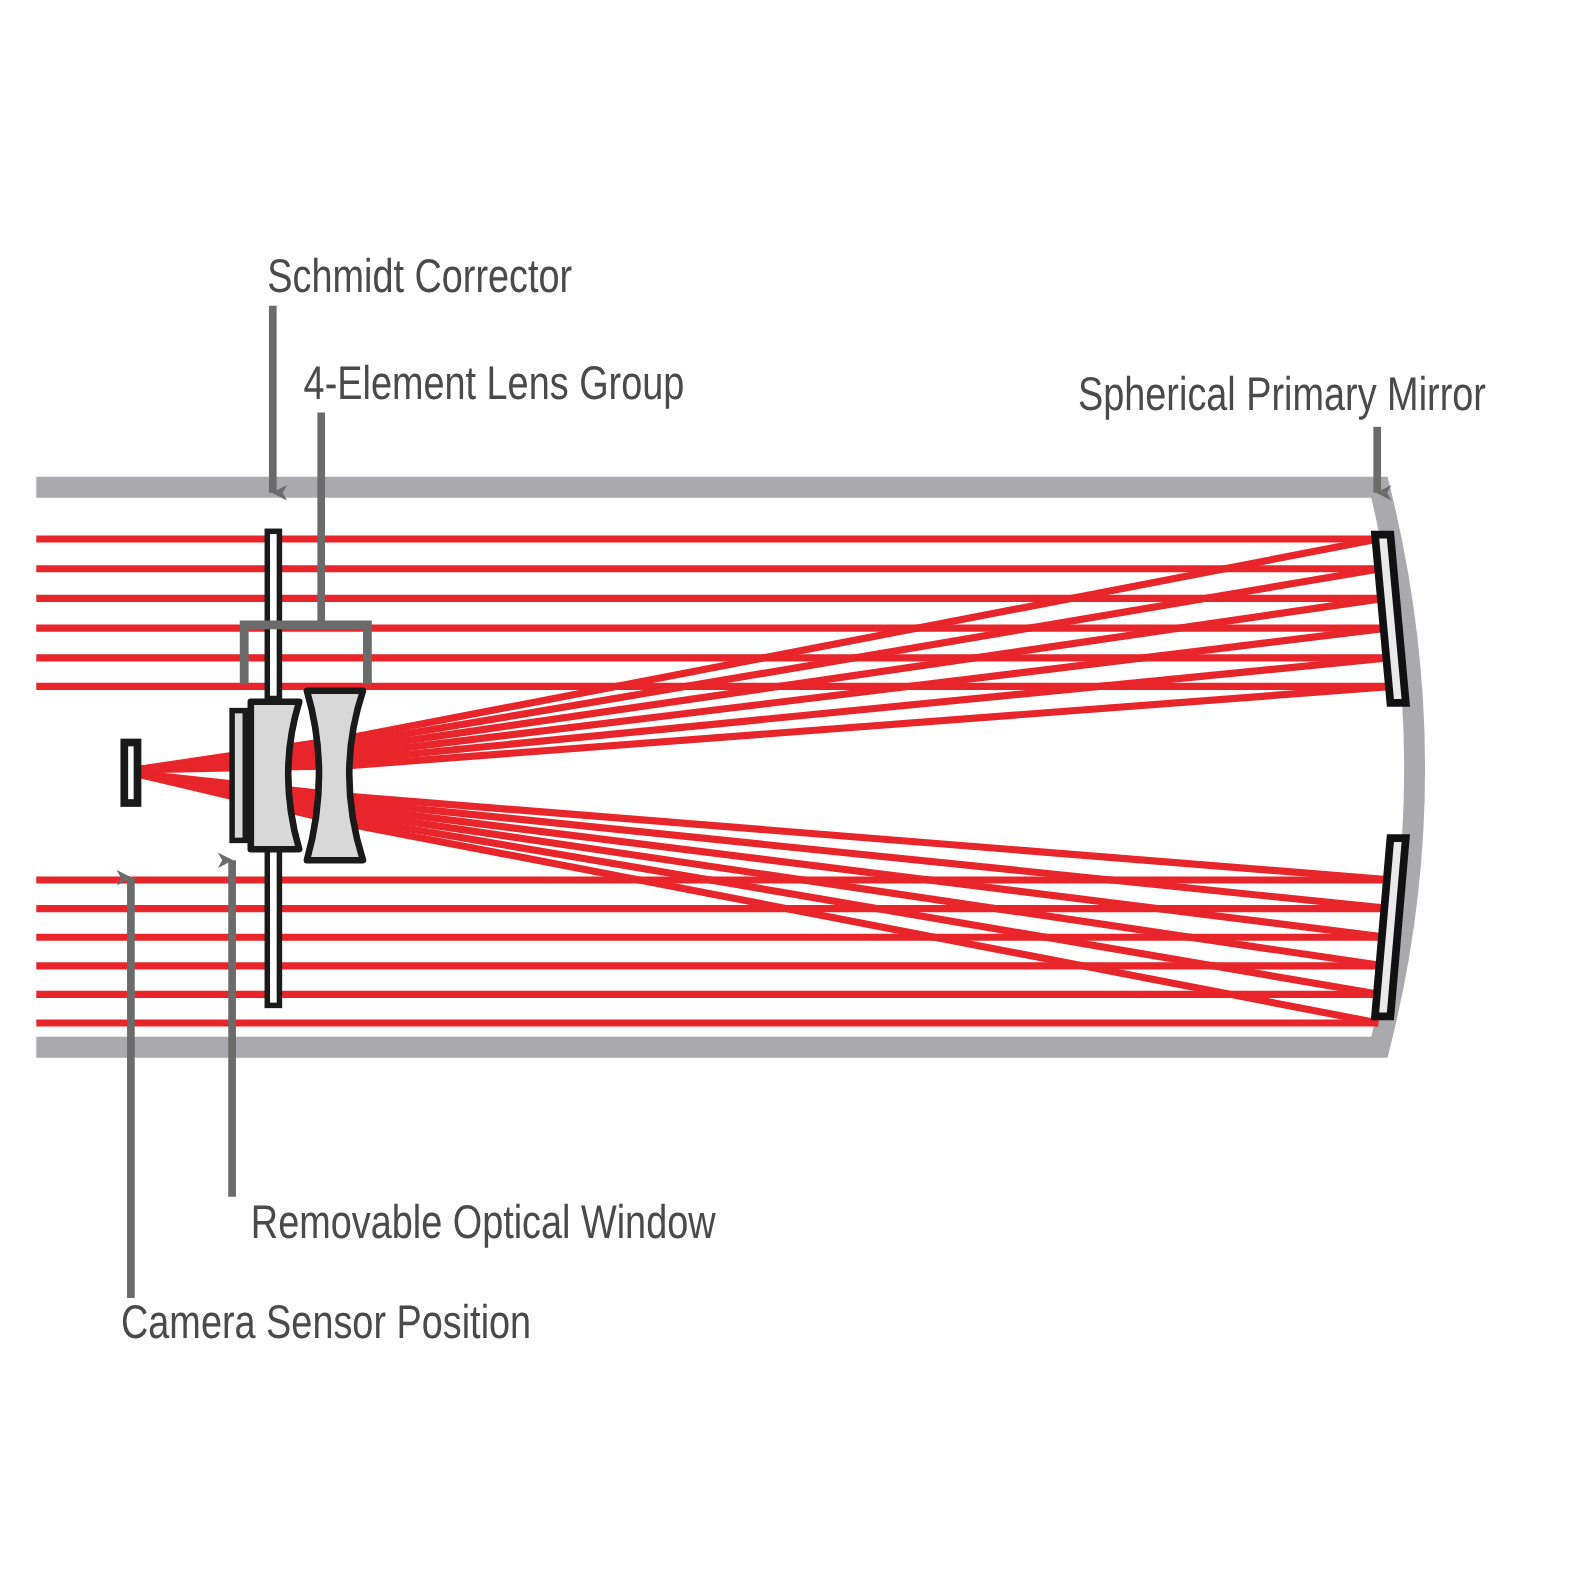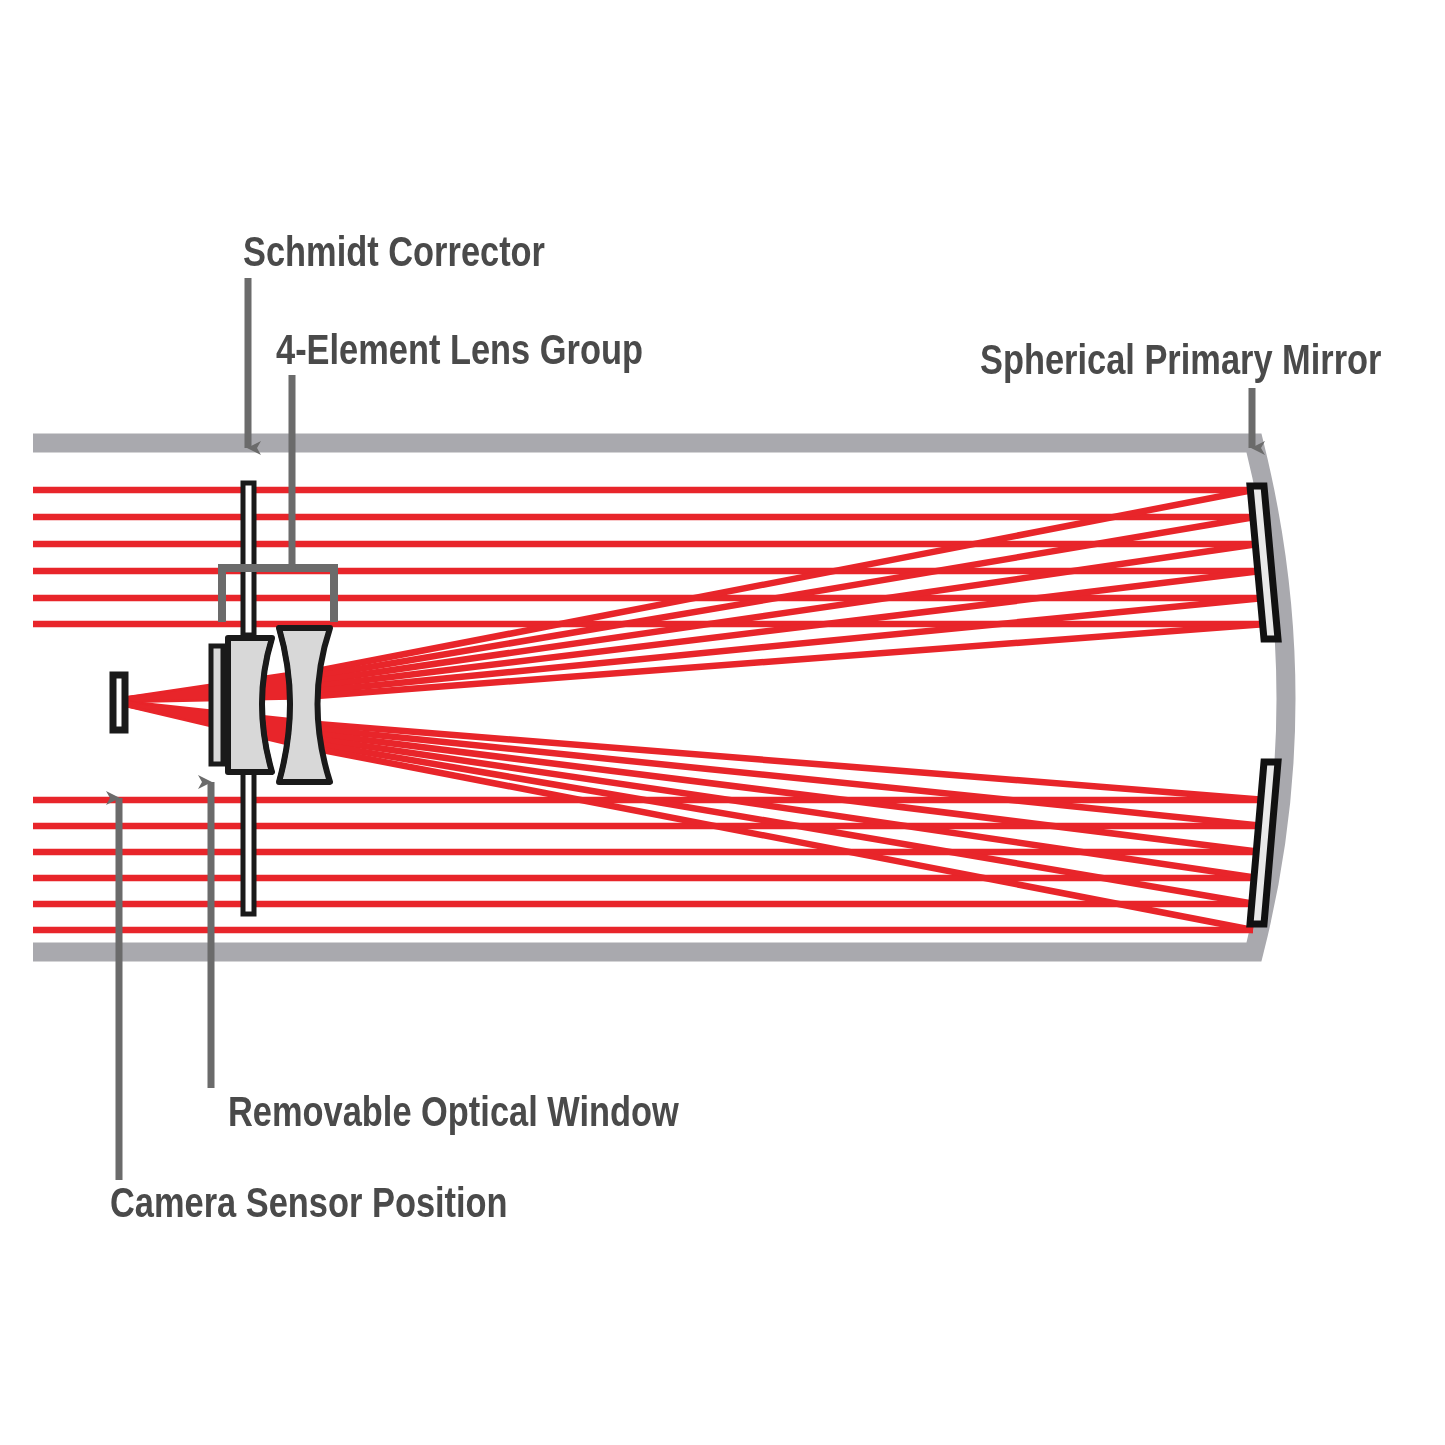--- a/index.html
+++ b/index.html
@@ -1,18 +1,18 @@
 <!DOCTYPE html>
 <html><head>
 <meta charset="utf-8">
 <style>
   html,body{margin:0;padding:0;background:#ffffff;}
   body{width:1445px;height:1445px;overflow:hidden;
        font-family:"Liberation Sans","DejaVu Sans",sans-serif;}
-  #stage{position:relative;width:1445px;height:1445px;background:#fff;font-weight:bold;}
+  #stage{position:relative;width:1445px;height:1445px;background:#fff;}
   #optics{position:absolute;left:0;top:0;width:1445px;height:1445px;}
   .lbl{position:absolute;color:#4a4a4a;font-size:43px;line-height:1;
        white-space:nowrap;transform:scaleX(0.80);transform-origin:left center;
        font-family:"Liberation Sans","DejaVu Sans",sans-serif;}
 </style>
 </head>
 <body>
 
 <div id="stage">
 

